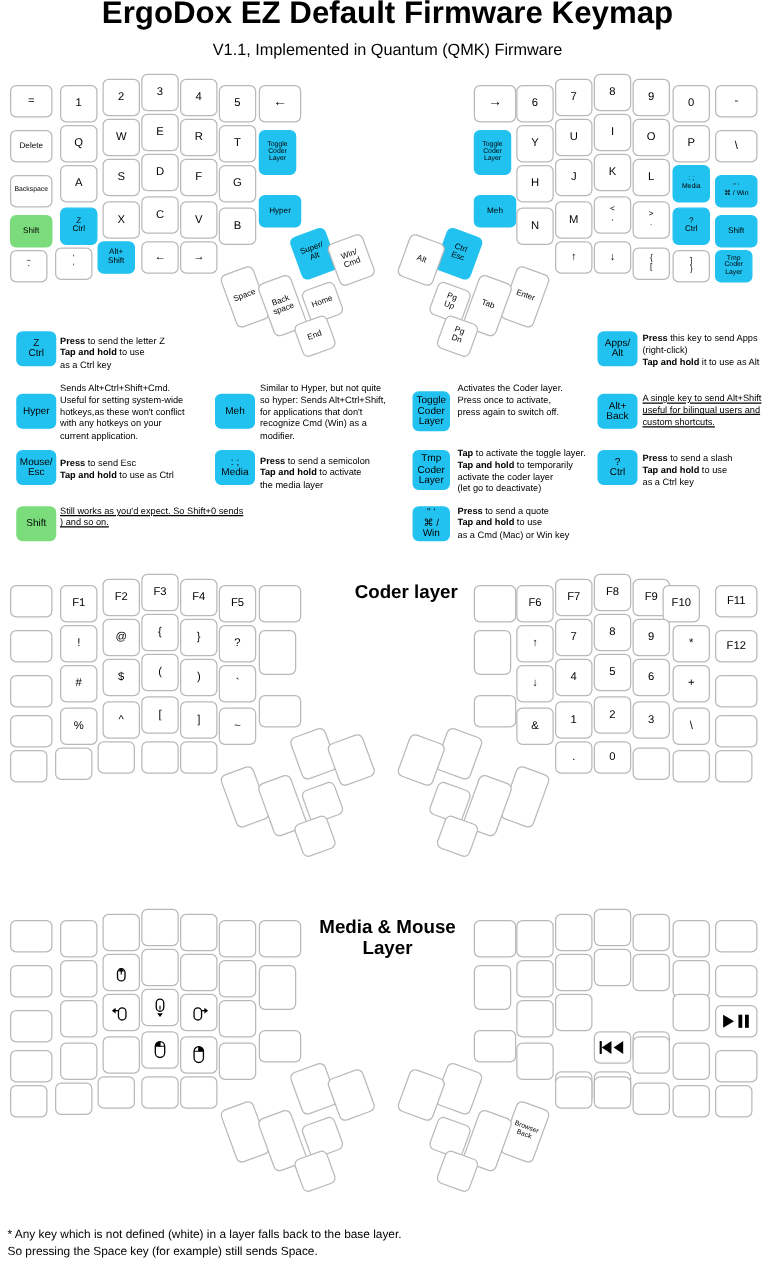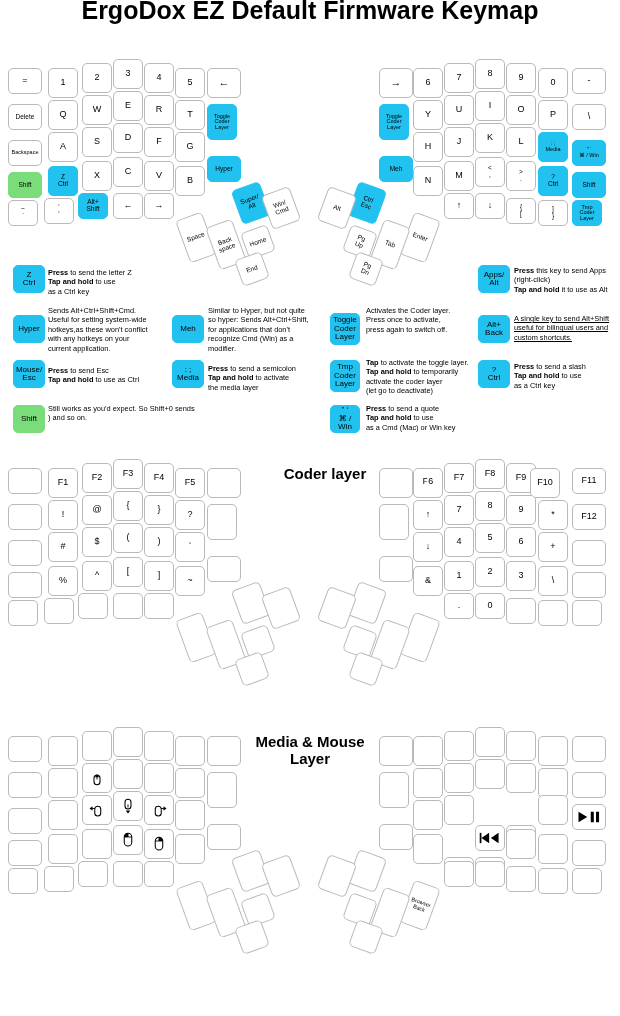--- a/index.html
+++ b/index.html
@@ -69,20 +69,21 @@
     white-space:pre-line;
   }
   .ic{display:block;}
 </style>
 </head>
 <body>
 
 <div class="page">
 
   <div class="title">ErgoDox EZ Default Firmware Keymap</div>
+  <div class="subtitle">V1.1, Implemented in Quantum (QMK) Firmware</div>
 
   <div class="layer-title" style="left:245px;top:465px;width:160px;">Coder layer</div>
   <div class="layer-title" style="left:230px;top:733px;width:160px;white-space:pre-line;">Media &amp; Mouse
 Layer</div>
 
   <div id="keys-root">
       <div class="key" style="left: 8px; top: 68px; width: 34px; height: 26px;">=</div>
       <div class="key" style="left: 48px; top: 68px; width: 30px; height: 30px;">1</div>
       <div class="key" style="left: 82px; top: 63px; width: 30px; height: 30px;">2</div>
       <div class="key" style="left: 113px; top: 59px; width: 30px; height: 30px;">3</div>
@@ -213,21 +214,21 @@
       <div class="key" style="left: 78px; top: 593px; width: 30px; height: 26px;"></div>
       <div class="key" style="left: 113px; top: 593px; width: 30px; height: 26px;"></div>
       <div class="key" style="left: 144px; top: 593px; width: 30px; height: 26px;"></div>
       <div class="key" style="left: 236px; top: 585px; width: 30px; height: 36px; transform: rotate(-20deg);"></div>
       <div class="key" style="left: 266px; top: 590px; width: 30px; height: 36px; transform: rotate(-20deg);"></div>
       <div class="key" style="left: 182px; top: 615px; width: 28px; height: 45px; transform: rotate(-20deg);"></div>
       <div class="key" style="left: 212px; top: 622px; width: 28px; height: 45px; transform: rotate(-20deg);"></div>
       <div class="key" style="left: 244px; top: 628px; width: 28px; height: 28px; transform: rotate(-20deg);"></div>
       <div class="key" style="left: 238px; top: 655px; width: 28px; height: 28px; transform: rotate(-20deg);"></div>
       <div class="key" style="left: 379px; top: 468px; width: 34px; height: 30px;"></div>
-      <div class="key" style="left: 413px; top: 468px; width: 30px; height: 30px; font-family: Liberation Mono, monospace;">F6</div>
+      <div class="key" style="left: 413px; top: 468px; width: 30px; height: 30px;">F6</div>
       <div class="key" style="left: 444px; top: 463px; width: 30px; height: 30px;">F7</div>
       <div class="key" style="left: 475px; top: 459px; width: 30px; height: 30px;">F8</div>
       <div class="key" style="left: 506px; top: 463px; width: 30px; height: 30px;">F9</div>
       <div class="key" style="left: 530px; top: 468px; width: 30px; height: 30px;">F10</div>
       <div class="key" style="left: 572px; top: 468px; width: 34px; height: 26px;">F11</div>
       <div class="key" style="left: 379px; top: 504px; width: 30px; height: 36px;"></div>
       <div class="key" style="left: 413px; top: 500px; width: 30px; height: 30px;">↑</div>
       <div class="key" style="left: 444px; top: 495px; width: 30px; height: 30px;">7</div>
       <div class="key" style="left: 475px; top: 491px; width: 30px; height: 30px;">8</div>
       <div class="key" style="left: 506px; top: 495px; width: 30px; height: 30px;">9</div>
@@ -390,21 +391,21 @@
       <div class="legend-text" style="left: 48px; top: 306px; width: 150px;">Sends Alt+Ctrl+Shift+Cmd.
 Useful for setting system-wide
 hotkeys,as these won't conflict
 with any hotkeys on your
 current application.</div>
       <div class="legend-key cyan" style="background: rgb(34, 194, 240); border-color: rgb(34, 194, 240); left: 13px; top: 360px; width: 32px; height: 28px; font-size: 8px;">Mouse/
 Esc</div>
       <div class="legend-text" style="left: 48px; top: 366px; width: 150px;"><b>Press</b> to send Esc
 <b>Tap and hold</b> to use as Ctrl</div>
       <div class="legend-key green" style="background: rgb(123, 220, 123); border-color: rgb(123, 220, 123); left: 13px; top: 405px; width: 32px; height: 28px; font-size: 8px;">Shift</div>
-      <div class="legend-text" style="left: 48px; top: 404px; width: 150px;">Still works as you'd expect. So Shift+0 sends ) and so on.</div>
+      <div class="legend-text" style="left: 48px; top: 404px; width: 150px; text-decoration: underline;">Still works as you'd expect. So Shift+0 sends ) and so on.</div>
       <div class="legend-key cyan" style="background: rgb(34, 194, 240); border-color: rgb(34, 194, 240); left: 172px; top: 315px; width: 32px; height: 28px; font-size: 8px;">Meh</div>
       <div class="legend-text" style="left: 208px; top: 306px; width: 120px;">Similar to Hyper, but not quite
 so hyper: Sends Alt+Ctrl+Shift,
 for applications that don't
 recognize Cmd (Win) as a
 modifier.</div>
       <div class="legend-key cyan" style="background: rgb(34, 194, 240); border-color: rgb(34, 194, 240); left: 172px; top: 360px; width: 32px; height: 28px; font-size: 8px;">: ;
 Media</div>
       <div class="legend-text" style="left: 208px; top: 364px; width: 120px;"><b>Press</b> to send a semicolon
 <b>Tap and hold</b> to activate
@@ -437,13 +438,15 @@
       <div class="legend-text" style="left: 514px; top: 314px; width: 100px; text-decoration: underline;">A single key to send Alt+Shift
 useful for bilingual users and
 custom shortcuts.</div>
       <div class="legend-key cyan" style="background: rgb(34, 194, 240); border-color: rgb(34, 194, 240); left: 478px; top: 360px; width: 32px; height: 28px; font-size: 8px;">?
 Ctrl</div>
       <div class="legend-text" style="left: 514px; top: 362px; width: 100px;"><b>Press</b> to send a slash
 <b>Tap and hold</b> to use
 as a Ctrl key</div>
     </div>
 
+  <div class="footnote">* Any key which is not defined (white) in a layer falls back to the base layer.
+So pressing the Space key (for example) still sends Space.</div>
 </div>
 
 </body></html>

